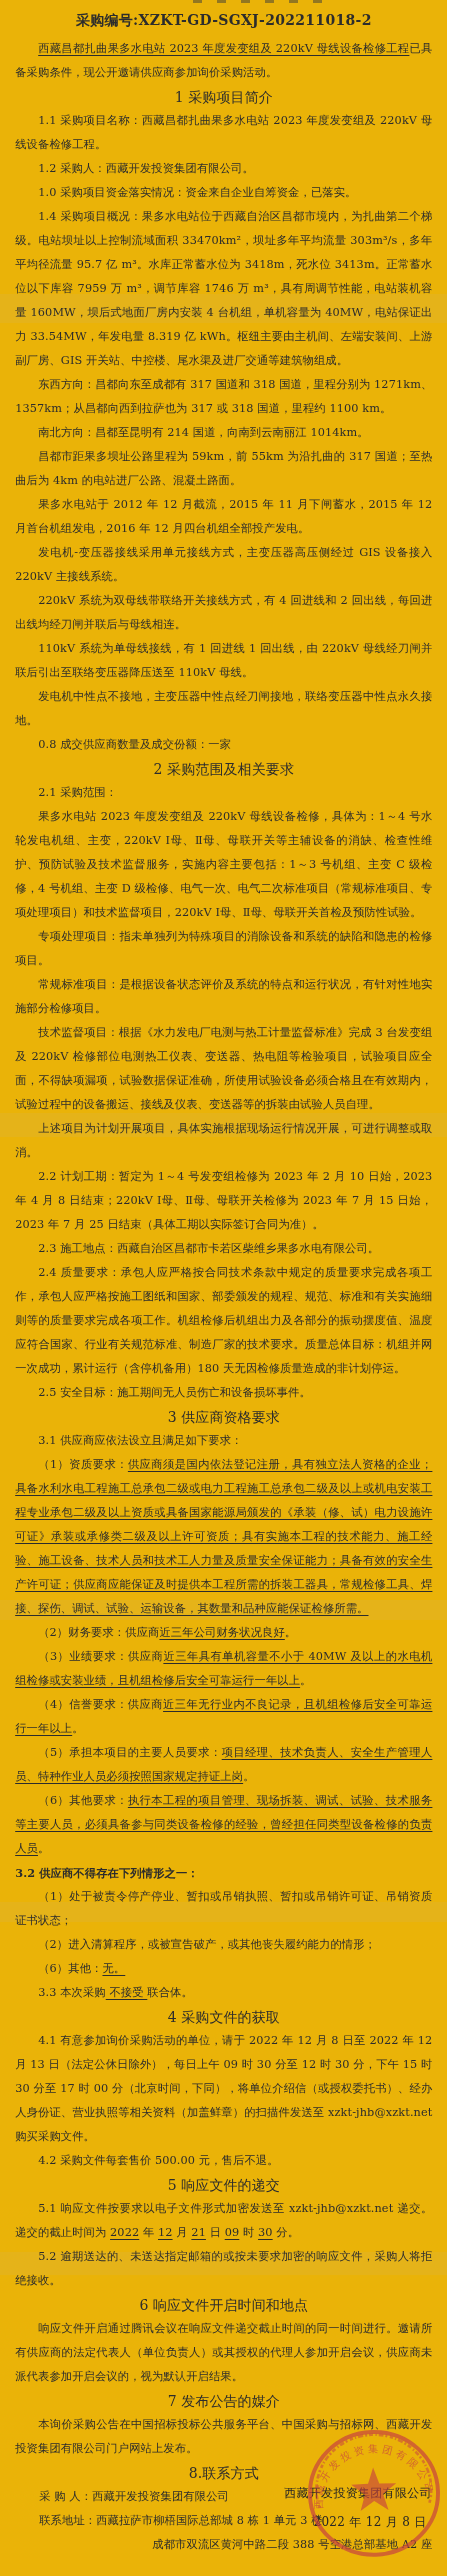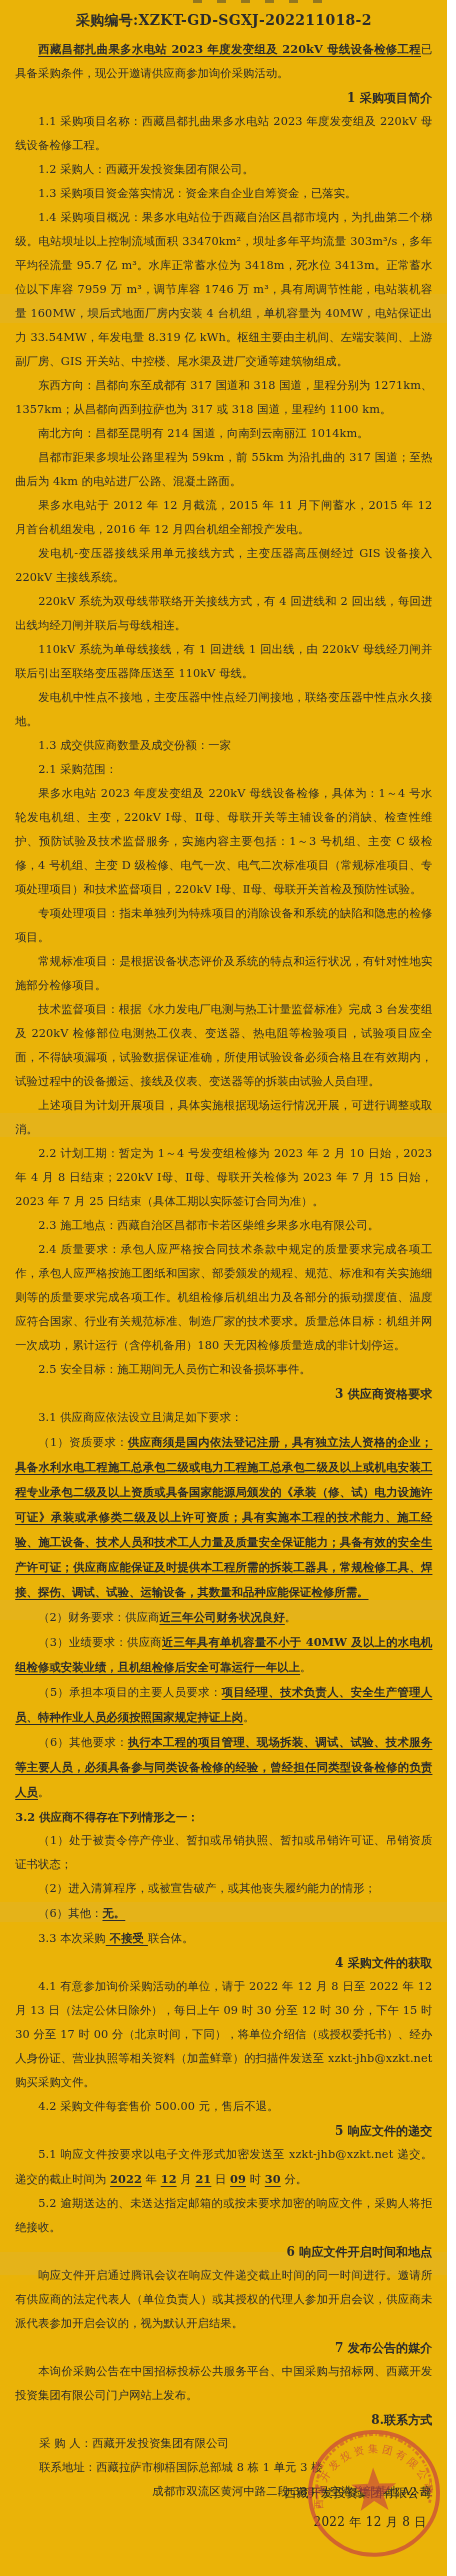--- a/index.html
+++ b/index.html
@@ -15,26 +15,26 @@
   .top-frag{
     position:absolute;top:0;left:193px;width:142px;height:3.3px;opacity:.5;
     background:repeating-linear-gradient(90deg,#3a3a3a 0 9.3px,transparent 9.3px 24px);
   }
   .content{position:relative;padding:6px 14.6px 0 15.2px;}
   .docnum{
     font-size:14px;font-weight:700;text-align:center;line-height:28px;
     margin-bottom:3.3px;letter-spacing:0.3px;
   }
   .blk{font-size:11.3px;line-height:24px;text-align:justify;letter-spacing:0.1px;}
-  .blk.h{font-weight:700;font-size:12px;text-align:right;}
+  .blk.h{font-weight:400;font-size:14px;text-align:center;}
   .blk.p{text-indent:23px;}
   .blk.pl{text-indent:0;font-weight:bold;}
   .blk.c{padding-left:24px;text-align:left;}
   .blk.c2{padding-left:83px;text-align:right;}
-  .u{text-decoration:underline;text-underline-offset:3.3px;text-decoration-thickness:0.8px;font-weight:bold;}
+  .u{text-decoration:underline;text-underline-offset:3.3px;text-decoration-thickness:0.8px;}
   .sig-company{position:absolute;top:2485px;right:15.2px;font-size:12px;letter-spacing:0.3px;color:#262626;}
   .sig-date{position:absolute;top:2514px;right:20.5px;font-size:12px;letter-spacing:0.3px;color:#262626;margin-left:23px;}
   .seal{
     position:absolute;left:305px;top:2428px;width:138px;height:132px;
     transform:rotate(-2deg);opacity:.88;pointer-events:none;
   }
 </style>
 </head>
 <body>
 
@@ -47,46 +47,48 @@
   <div class="scan-band" style="top:1902px;height:20px;"></div>
   <div class="scan-band" style="top:2252px;height:22.5px;"></div>
 
   <div class="content">
     <div class="docnum">采购编号:XZKT-GD-SGXJ-202211018-2</div>
     <div id="doc-body">
         <div class="blk p"><span class="u">西藏昌都扎曲果多水电站 2023 年度发变组及 220kV 母线设备检修工程</span><span>已具备采购条件，现公开邀请供应商参加询价采购活动。</span></div>
         <div class="blk h"><span>1 采购项目简介</span></div>
         <div class="blk p"><span>1.1 采购项目名称：西藏昌都扎曲果多水电站 2023 年度发变组及 220kV 母线设备检修工程。</span></div>
         <div class="blk p"><span>1.2 采购人：西藏开发投资集团有限公司。</span></div>
-        <div class="blk p"><span>1.3 采购项目资金落实情况：资金来自企业自筹资金，已落实。</span></div>
+        <div class="blk p"><span>1.0 采购项目资金落实情况：资金来自企业自筹资金，已落实。</span></div>
         <div class="blk p"><span>1.4 采购项目概况：果多水电站位于西藏自治区昌都市境内，为扎曲第二个梯级。电站坝址以上控制流域面积 33470km²，坝址多年平均流量 303m³/s，多年平均径流量 95.7 亿 m³。水库正常蓄水位为 3418m，死水位 3413m。正常蓄水位以下库容 7959 万 m³，调节库容 1746 万 m³，具有周调节性能，电站装机容量 160MW，坝后式地面厂房内安装 4 台机组，单机容量为 40MW，电站保证出力 33.54MW，年发电量 8.319 亿 kWh。枢纽主要由主机间、左端安装间、上游副厂房、GIS 开关站、中控楼、尾水渠及进厂交通等建筑物组成。</span></div>
         <div class="blk p"><span>东西方向：昌都向东至成都有 317 国道和 318 国道，里程分别为 1271km、1357km；从昌都向西到拉萨也为 317 或 318 国道，里程约 1100 km。</span></div>
         <div class="blk p"><span>南北方向：昌都至昆明有 214 国道，向南到云南丽江 1014km。</span></div>
         <div class="blk p"><span>昌都市距果多坝址公路里程为 59km，前 55km 为沿扎曲的 317 国道；至热曲后为 4km 的电站进厂公路、混凝土路面。</span></div>
         <div class="blk p"><span>果多水电站于 2012 年 12 月截流，2015 年 11 月下闸蓄水，2015 年 12 月首台机组发电，2016 年 12 月四台机组全部投产发电。</span></div>
         <div class="blk p"><span>发电机-变压器接线采用单元接线方式，主变压器高压侧经过 GIS 设备接入 220kV 主接线系统。</span></div>
         <div class="blk p"><span>220kV 系统为双母线带联络开关接线方式，有 4 回进线和 2 回出线，每回进出线均经刀闸并联后与母线相连。</span></div>
         <div class="blk p"><span>110kV 系统为单母线接线，有 1 回进线 1 回出线，由 220kV 母线经刀闸并联后引出至联络变压器降压送至 110kV 母线。</span></div>
         <div class="blk p"><span>发电机中性点不接地，主变压器中性点经刀闸接地，联络变压器中性点永久接地。</span></div>
-        <div class="blk p"><span>1.3 成交供应商数量及成交份额：一家</span></div>
+        <div class="blk p"><span>0.8 成交供应商数量及成交份额：一家</span></div>
+        <div class="blk h"><span>2 采购范围及相关要求</span></div>
         <div class="blk p"><span>2.1 采购范围：</span></div>
         <div class="blk p"><span>果多水电站 2023 年度发变组及 220kV 母线设备检修，具体为：1～4 号水轮发电机组、主变，220kV Ⅰ母、Ⅱ母、母联开关等主辅设备的消缺、检查性维护、预防试验及技术监督服务，实施内容主要包括：1～3 号机组、主变 C 级检修，4 号机组、主变 D 级检修、电气一次、电气二次标准项目（常规标准项目、专项处理项目）和技术监督项目，220kV Ⅰ母、Ⅱ母、母联开关首检及预防性试验。</span></div>
         <div class="blk p"><span>专项处理项目：指未单独列为特殊项目的消除设备和系统的缺陷和隐患的检修项目。</span></div>
         <div class="blk p"><span>常规标准项目：是根据设备状态评价及系统的特点和运行状况，有针对性地实施部分检修项目。</span></div>
         <div class="blk p"><span>技术监督项目：根据《水力发电厂电测与热工计量监督标准》完成 3 台发变组及 220kV 检修部位电测热工仪表、变送器、热电阻等检验项目，试验项目应全面，不得缺项漏项，试验数据保证准确，所使用试验设备必须合格且在有效期内，试验过程中的设备搬运、接线及仪表、变送器等的拆装由试验人员自理。</span></div>
         <div class="blk p"><span>上述项目为计划开展项目，具体实施根据现场运行情况开展，可进行调整或取消。</span></div>
         <div class="blk p"><span>2.2 计划工期：暂定为 1～4 号发变组检修为 2023 年 2 月 10 日始，2023 年 4 月 8 日结束；220kV Ⅰ母、Ⅱ母、母联开关检修为 2023 年 7 月 15 日始，2023 年 7 月 25 日结束（具体工期以实际签订合同为准）。</span></div>
         <div class="blk p"><span>2.3 施工地点：西藏自治区昌都市卡若区柴维乡果多水电有限公司。</span></div>
         <div class="blk p"><span>2.4 质量要求：承包人应严格按合同技术条款中规定的质量要求完成各项工作，承包人应严格按施工图纸和国家、部委颁发的规程、规范、标准和有关实施细则等的质量要求完成各项工作。机组检修后机组出力及各部分的振动摆度值、温度应符合国家、行业有关规范标准、制造厂家的技术要求。质量总体目标：机组并网一次成功，累计运行（含停机备用）180 天无因检修质量造成的非计划停运。</span></div>
         <div class="blk p"><span>2.5 安全目标：施工期间无人员伤亡和设备损坏事件。</span></div>
         <div class="blk h"><span>3 供应商资格要求</span></div>
         <div class="blk p"><span>3.1 供应商应依法设立且满足如下要求：</span></div>
         <div class="blk p"><span>（1）资质要求：</span><span class="u">供应商须是国内依法登记注册，具有独立法人资格的企业；具备水利水电工程施工总承包二级或电力工程施工总承包二级及以上或机电安装工程专业承包二级及以上资质或具备国家能源局颁发的《承装（修、试）电力设施许可证》承装或承修类二级及以上许可资质；具有实施本工程的技术能力、施工经验、施工设备、技术人员和技术工人力量及质量安全保证能力；具备有效的安全生产许可证；供应商应能保证及时提供本工程所需的拆装工器具，常规检修工具、焊接、探伤、调试、试验、运输设备，其数量和品种应能保证检修所需。</span></div>
         <div class="blk p"><span>（2）财务要求：供应商</span><span class="u">近三年公司财务状况良好</span><span>。</span></div>
         <div class="blk p"><span>（3）业绩要求：供应商</span><span class="u">近三年具有单机容量不小于 40MW 及以上的水电机组检修或安装业绩，且机组检修后安全可靠运行一年以上</span><span>。</span></div>
+        <div class="blk p"><span>（4）信誉要求：供应商</span><span class="u">近三年无行业内不良记录，且机组检修后安全可靠运行一年以上</span><span>。</span></div>
         <div class="blk p"><span>（5）承担本项目的主要人员要求：</span><span class="u">项目经理、技术负责人、安全生产管理人员、特种作业人员必须按照国家规定持证上岗</span><span>。</span></div>
         <div class="blk p"><span>（6）其他要求：</span><span class="u">执行本工程的项目管理、现场拆装、调试、试验、技术服务等主要人员，必须具备参与同类设备检修的经验，曾经担任同类型设备检修的负责人员</span><span>。</span></div>
         <div class="blk pl"><span>3.2 供应商不得存在下列情形之一：</span></div>
         <div class="blk p"><span>（1）处于被责令停产停业、暂扣或吊销执照、暂扣或吊销许可证、吊销资质证书状态；</span></div>
         <div class="blk p"><span>（2）进入清算程序，或被宣告破产，或其他丧失履约能力的情形；</span></div>
         <div class="blk p"><span>（6）其他：</span><span class="u">无。</span></div>
         <div class="blk p"><span>3.3 本次采购</span><span class="u"> 不接受 </span><span>联合体。</span></div>
         <div class="blk h"><span>4 采购文件的获取</span></div>
         <div class="blk p"><span>4.1 有意参加询价采购活动的单位，请于 2022 年 12 月 8 日至 2022 年 12 月 13 日（法定公休日除外），每日上午 09 时 30 分至 12 时 30 分，下午 15 时 30 分至 17 时 00 分（北京时间，下同），将单位介绍信（或授权委托书）、经办人身份证、营业执照等相关资料（加盖鲜章）的扫描件发送至 xzkt-jhb@xzkt.net 购买采购文件。</span></div>
         <div class="blk p"><span>4.2 采购文件每套售价 500.00 元，售后不退。</span></div>

